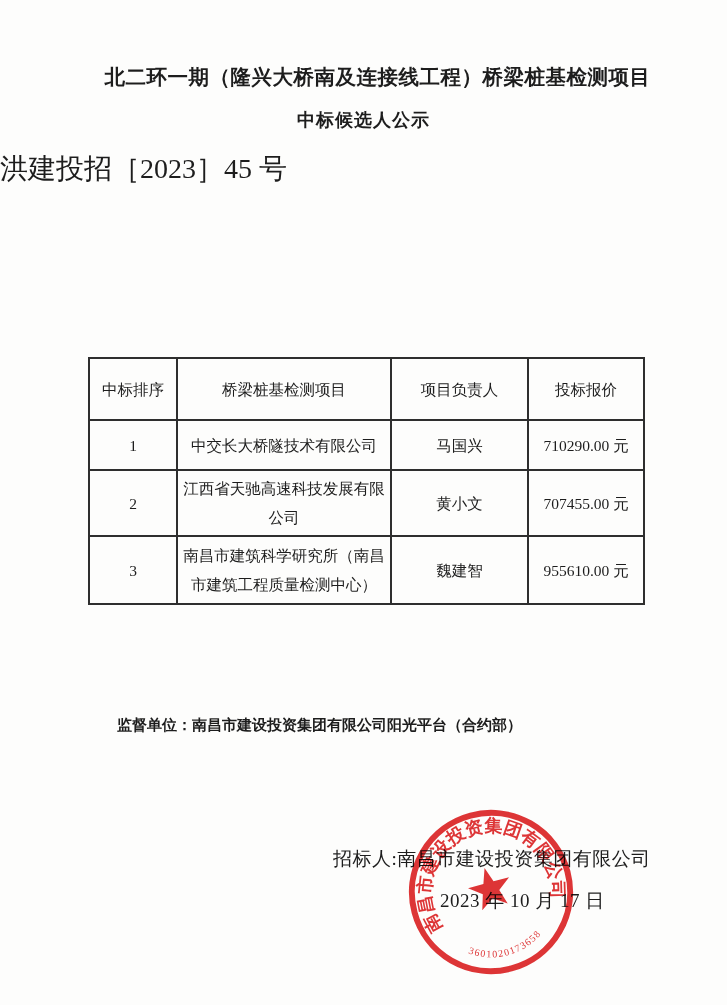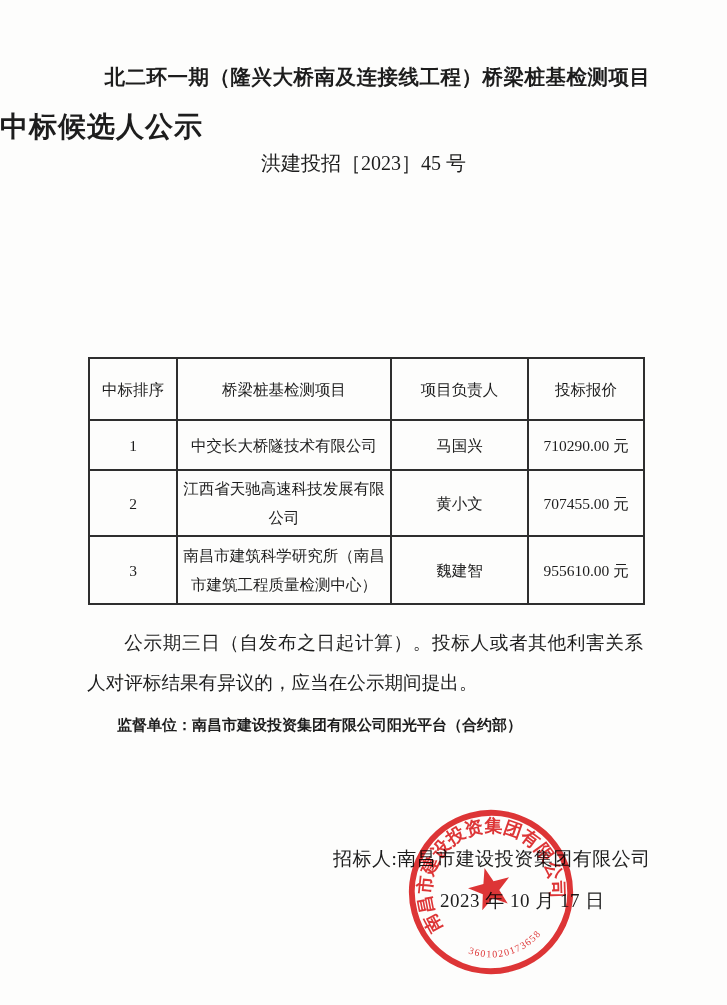--- a/index.html
+++ b/index.html
@@ -12,25 +12,25 @@
     overflow:hidden;
   }
   .page { position:absolute; inset:0; background:#fdfdfc; }
 
   .title-line1 {
     position:absolute; top:63px; left:0; right:0;
     text-align:center; font-size:20.5px; font-weight:bold; letter-spacing:0.5px;margin-left:28px;
   }
   .title-line2 {
     position:absolute; top:108px; left:0; right:0;
-    font-size:28px; font-weight:bold; letter-spacing:1px;
+    text-align:center; font-size:18px; font-weight:bold; letter-spacing:1px;
   }
   .doc-number {
     position:absolute; top:150px; left:0; right:0;
-    text-align:center; font-size:20px;
+    font-size:28px;
   }
   .para1 {
     position:absolute; top:191px; left:87px; width:556px;
     font-size:18.6px; line-height:41px;
     text-align:justify; text-justify:inter-ideograph;
     text-indent:2em;
   }
   table.bid-table {
     position:absolute; top:357px; left:88px;
     width:555px; border-collapse:collapse; table-layout:fixed;
@@ -121,21 +121,20 @@
     </tr>
     <tr class="r3">
       <td>3</td>
       <td>南昌市建筑科学研究所（南昌市建筑工程质量检测中心）</td>
       <td>魏建智</td>
       <td>955610.00 元</td>
     </tr>
   </tbody>
     </table>
 
-  <div class="para2">公示期三日（自发布之日起计算）。投标人或者其他利害关系人对评标结果有异议的，应当在公示期间提出。</div>
   <div class="supervisor-line">监督单位：南昌市建设投资集团有限公司阳光平台（合约部）</div>
 
   <div class="tenderer-line">招标人:南昌市建设投资集团有限公司</div>
   <div class="date-line">2023 年 10 月 17 日</div>
 
   <div class="stamp">
     <svg viewBox="0 0 200 200" xmlns="http://www.w3.org/2000/svg" xmlns:xlink="http://www.w3.org/1999/xlink">
       <circle cx="100" cy="100" r="92" fill="none" stroke-width="7" stroke="#dd2325"></circle>
       <path id="sealArcTop" d="M 36.6 129.6 A 70 70 0 1 1 163.4 129.6" fill="none"></path>
       <path id="sealArcBottom" d="M 37.7 143.6 A 76 76 0 0 0 162.3 143.6" fill="none"></path>

